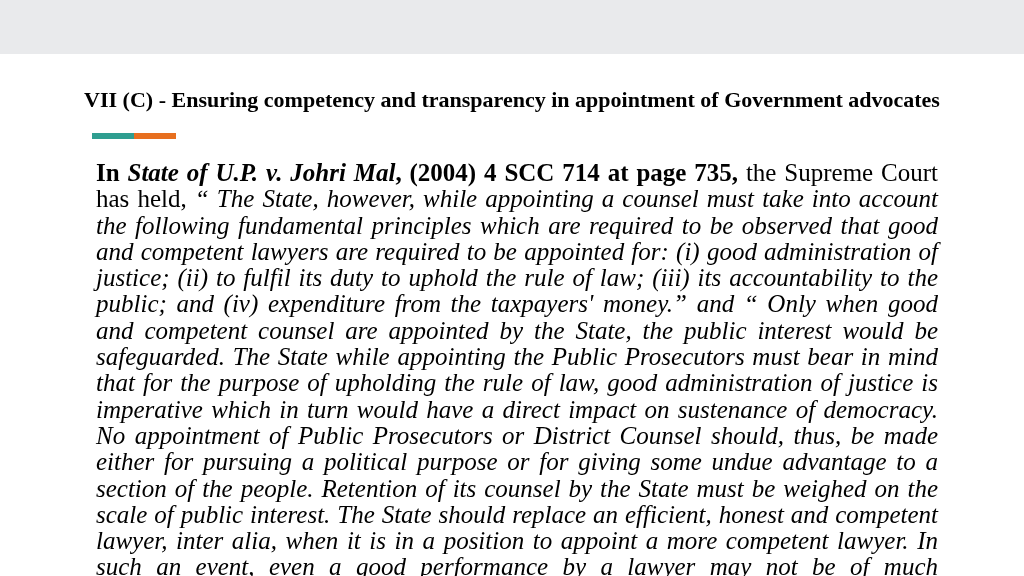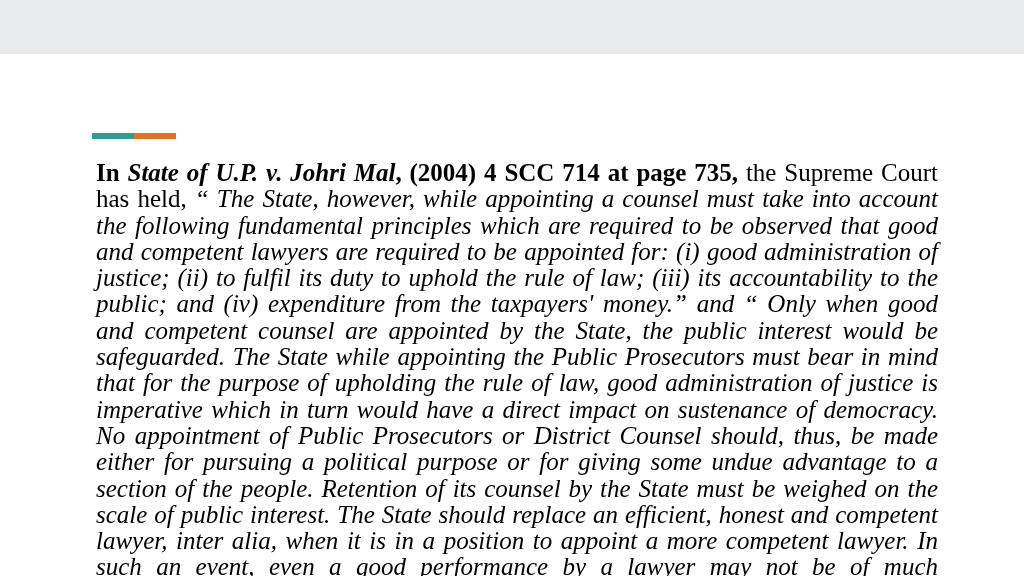--- a/index.html
+++ b/index.html
@@ -63,20 +63,21 @@
   .run-bold-italic { font-weight: 700; font-style: italic; }
   .run-italic { font-style: italic; }
 </style>
 </head>
 <body>
 
 <div class="slide">
 
   <div class="top-banner" style="background: rgb(233, 234, 236);"></div>
 
+  <h1 class="title">VII (C)  - Ensuring competency and transparency in appointment of Government advocates</h1>
 
   <div class="accent-bar">
     <span class="seg" id="accent-teal" style="background: rgb(47, 158, 144);"></span>
     <span class="seg" id="accent-orange" style="background: rgb(231, 111, 31);"></span>
   </div>
 
   <p class="body-paragraph"><span class="run-bold">In </span><span class="run-bold-italic">State of U.P. v. Johri Mal</span><span class="run-bold">, (2004) 4 SCC 714  at page 735, </span><span>the Supreme Court has held, </span><span class="run-italic">“ The State, however, while appointing a counsel must take into account the following fundamental principles which are required to be observed that good and competent lawyers are required to be appointed for: (i) good administration of justice; (ii) to fulfil its duty to uphold the rule of law; (iii) its accountability to the public; and (iv) expenditure from the taxpayers' money.” and “  Only when good and competent counsel are appointed by the State, the public interest would be safeguarded. The State while appointing the Public Prosecutors must bear in mind that for the purpose of upholding the rule of law, good administration of justice is imperative which in turn would have a direct impact on sustenance of democracy. No appointment of Public Prosecutors or District Counsel should, thus, be made either for pursuing a political purpose or for giving some undue advantage to a section of the people. Retention of its counsel by the State must be weighed on the scale of public interest. The State should replace an efficient, honest and competent lawyer, inter alia, when it is in a position to appoint a more competent lawyer. In such an event, even a good performance by a lawyer may not be of much importance.”</span></p>
 
 </div>
 

